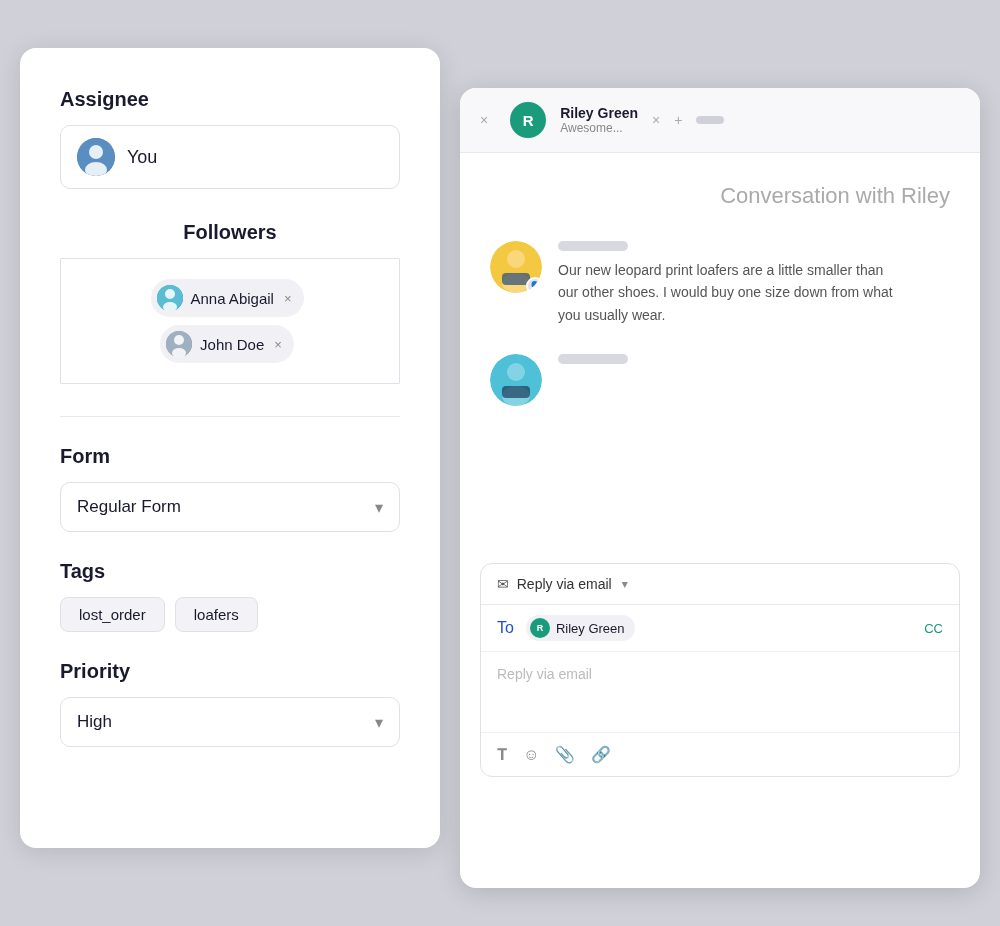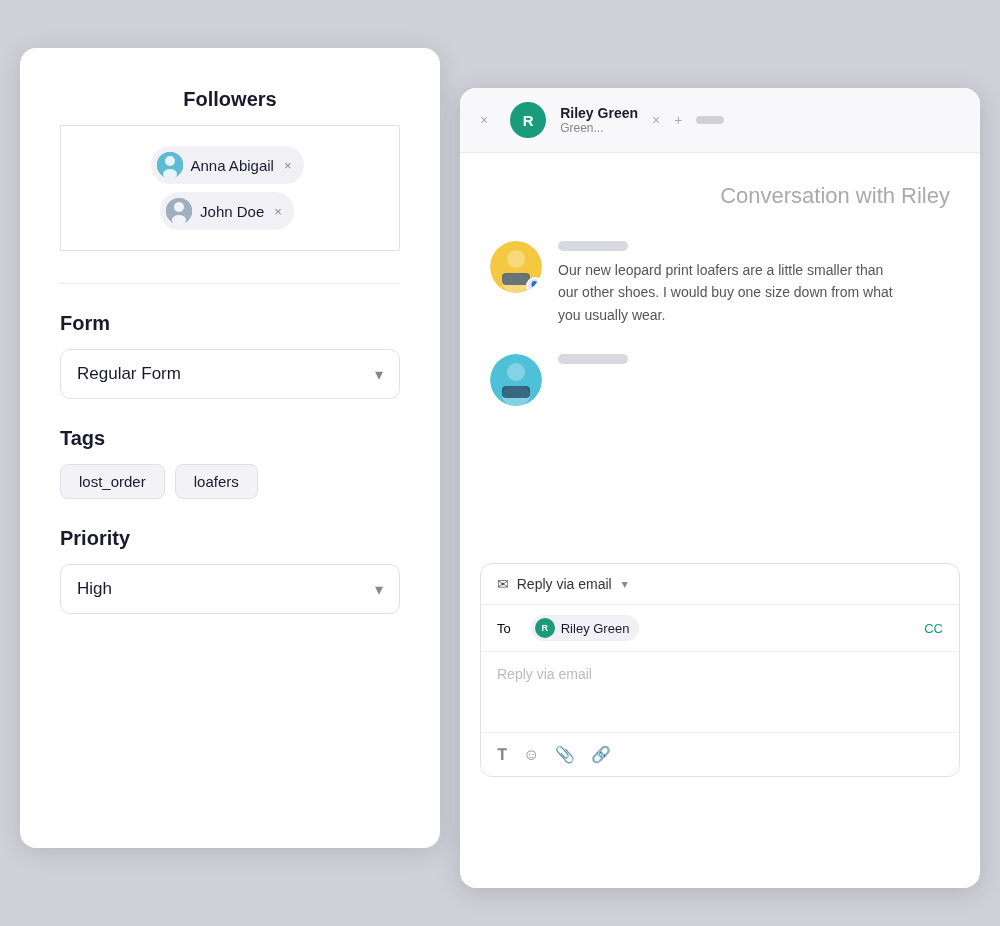--- a/index.html
+++ b/index.html
@@ -313,23 +313,23 @@
       padding: 10px 16px;
       border-bottom: 1px solid #f0f0f5;
       display: flex;
       align-items: center;
       gap: 8px;
       font-size: 13px;
       color: #888;
     }
 
     .to-label {
-      color: #000000;
-      font-size: 13px;
-      margin-right: 12px;
+      color: #1d4ed8;
+      font-size: 16px;
+      margin-right: 4px;
     }
 
     .riley-tag {
       display: inline-flex;
       align-items: center;
       gap: 6px;
       background: #f0f0f5;
       border-radius: 20px;
       padding: 3px 10px 3px 4px;
       font-size: 13px;
@@ -421,20 +421,33 @@
       color: #888;
     }
   </style>
 </head>
 <body>
 
 <div class="scene">
 
   <div class="left-panel">
 
+    <div class="assignee-section">
+      <div class="section-label">Assignee</div>
+      <div class="assignee-box">
+        <div class="avatar-circle avatar-you">
+          <svg width="38" height="38" viewBox="0 0 38 38">
+            <circle cx="19" cy="19" r="19" fill="#5b8ec0"></circle>
+            <circle cx="19" cy="14" r="7" fill="rgba(255,255,255,0.85)"></circle>
+            <ellipse cx="19" cy="32" rx="11" ry="8" fill="rgba(255,255,255,0.85)"></ellipse>
+          </svg>
+        </div>
+        <span class="assignee-name">You</span>
+      </div>
+    </div>
 
     <div class="followers-section">
       <div class="section-label">Followers</div>
       <div class="followers-box">
         <div class="follower-tag">
           <div class="anna-avatar">
             <svg width="26" height="26" viewBox="0 0 26 26">
               <circle cx="13" cy="13" r="13" fill="#5bbcd4"></circle>
               <circle cx="13" cy="9" r="5" fill="rgba(255,255,255,0.85)"></circle>
               <ellipse cx="13" cy="22" rx="7" ry="5" fill="rgba(255,255,255,0.85)"></ellipse>
@@ -488,21 +501,21 @@
 
   <div class="right-panel">
 
     <div class="chat-header">
       <span class="close-icon-small">×</span>
       <div class="riley-avatar">
         <span>R</span>
       </div>
       <div class="chat-header-info">
         <span class="chat-header-name">Riley Green</span>
-        <span class="chat-header-status">Green...</span>
+        <span class="chat-header-status">Awesome...</span>
       </div>
       <div class="chat-header-actions">
         <button class="header-btn">×</button>
         <button class="header-btn">+</button>
         <div class="header-minimize"></div>
       </div>
     </div>
 
     <div class="chat-body">
       <div class="conversation-title">Conversation with Riley</div>

